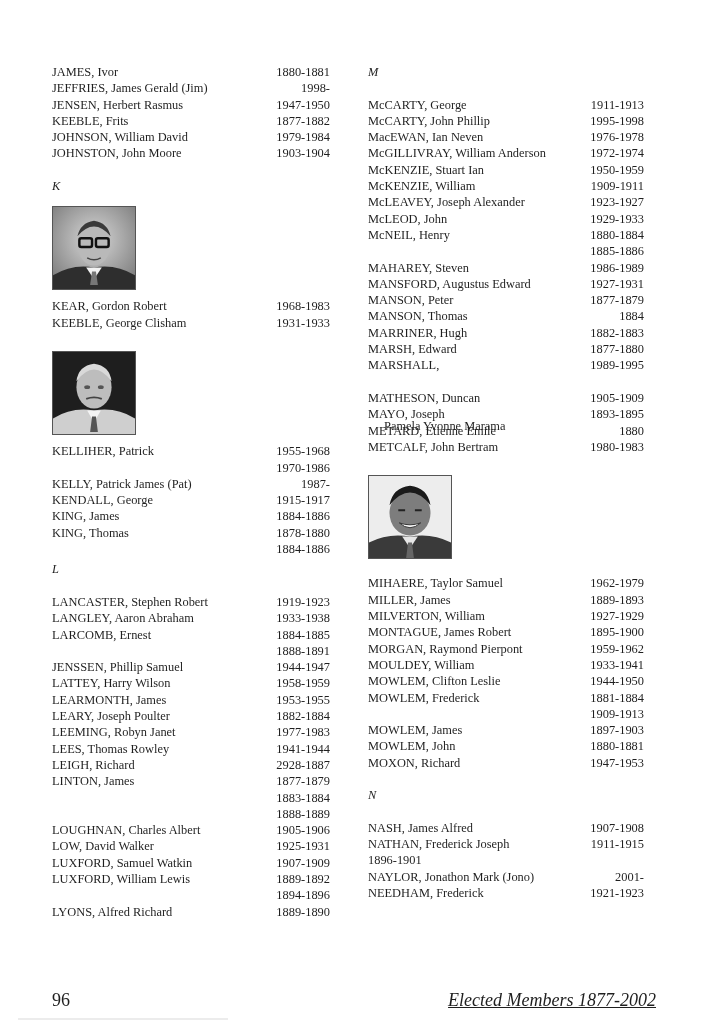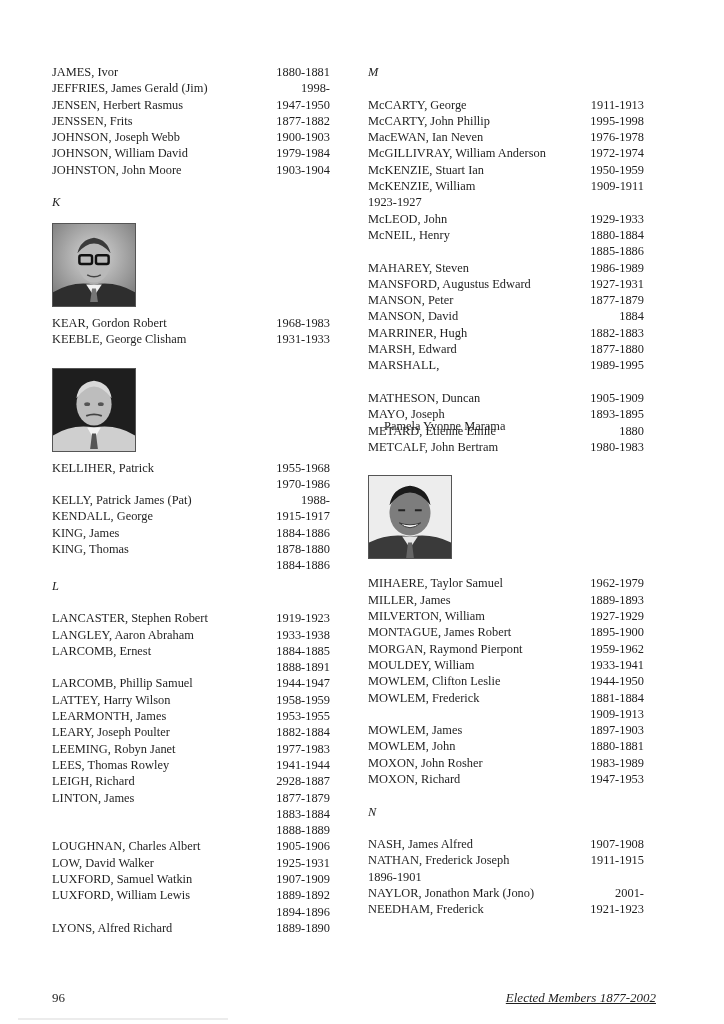--- a/index.html
+++ b/index.html
@@ -13,21 +13,21 @@
   .row .name { flex:1 1 auto; overflow:visible; }
   .row .years { flex:0 0 auto; text-align:right; }
   .row.bold { font-weight:normal; }
   .row.indent .name { padding-left:16px;margin-top:44px; }
   .letter { font-style:italic; font-size:12.4px; height:16.3px; line-height:16.3px; }
   .gap { height:16.3px; }
   .gap-half { height:8px; }
   .photo { width:84px; height:84px; border:1px solid #555; margin:4px 0 8px 0;
            box-sizing:border-box; position:relative; overflow:hidden; }
   .photo svg { display:block; width:100%; height:100%; }
-  .footer { position:absolute; top:990px; font-size:13px; }
+  .footer { position:absolute; top:990px; font-size:18px; }
   .footer.page { left:52px; }
   .footer.title { right:68px; font-style:italic;text-decoration:underline; }
   .scanline { position:absolute; left:18px; top:1018px; width:210px; height:2px; background:#ececec; }
 </style>
 </head>
 <body>
 
 <div class="col left">
   <div>
       <div class="row">
@@ -36,26 +36,22 @@
       </div>
       <div class="row bold">
         <span class="name">JEFFRIES, James Gerald (Jim)</span>
         <span class="years">1998-</span>
       </div>
       <div class="row">
         <span class="name">JENSEN, Herbert Rasmus</span>
         <span class="years">1947-1950</span>
       </div>
       <div class="row">
-        <span class="name">JENSSEN, Frits</span>
+        <span class="name">KEEBLE, Frits</span>
         <span class="years">1877-1882</span>
-      </div>
-      <div class="row">
-        <span class="name">JOHNSON, Joseph Webb</span>
-        <span class="years">1900-1903</span>
       </div>
       <div class="row">
         <span class="name">JOHNSON, William David</span>
         <span class="years">1979-1984</span>
       </div>
       <div class="row">
         <span class="name">JOHNSTON, John Moore</span>
         <span class="years">1903-1904</span>
       </div>
     </div>
@@ -109,21 +105,21 @@
       <div class="row">
         <span class="name">KELLIHER, Patrick</span>
         <span class="years">1955-1968</span>
       </div>
       <div class="row">
         <span class="name"></span>
         <span class="years">1970-1986</span>
       </div>
       <div class="row bold">
         <span class="name">KELLY, Patrick James (Pat)</span>
-        <span class="years">1988-</span>
+        <span class="years">1987-</span>
       </div>
       <div class="row">
         <span class="name">KENDALL, George</span>
         <span class="years">1915-1917</span>
       </div>
       <div class="row">
         <span class="name">KING, James</span>
         <span class="years">1884-1886</span>
       </div>
       <div class="row">
@@ -148,21 +144,21 @@
       </div>
       <div class="row">
         <span class="name">LARCOMB, Ernest</span>
         <span class="years">1884-1885</span>
       </div>
       <div class="row">
         <span class="name"></span>
         <span class="years">1888-1891</span>
       </div>
       <div class="row">
-        <span class="name">LARCOMB, Phillip Samuel</span>
+        <span class="name">JENSSEN, Phillip Samuel</span>
         <span class="years">1944-1947</span>
       </div>
       <div class="row">
         <span class="name">LATTEY, Harry Wilson</span>
         <span class="years">1958-1959</span>
       </div>
       <div class="row">
         <span class="name">LEARMONTH, James</span>
         <span class="years">1953-1955</span>
       </div>
@@ -243,20 +239,21 @@
       </div>
       <div class="row">
         <span class="name">McKENZIE, Stuart Ian</span>
         <span class="years">1950-1959</span>
       </div>
       <div class="row">
         <span class="name">McKENZIE, William</span>
         <span class="years">1909-1911</span>
       </div>
       <div class="row">
+        <span class="name">McLEAVEY, Joseph Alexander</span>
         <span class="years">1923-1927</span>
       </div>
       <div class="row">
         <span class="name">McLEOD, John</span>
         <span class="years">1929-1933</span>
       </div>
       <div class="row">
         <span class="name">McNEIL, Henry</span>
         <span class="years">1880-1884</span>
       </div>
@@ -270,21 +267,21 @@
       </div>
       <div class="row">
         <span class="name">MANSFORD, Augustus Edward</span>
         <span class="years">1927-1931</span>
       </div>
       <div class="row">
         <span class="name">MANSON, Peter</span>
         <span class="years">1877-1879</span>
       </div>
       <div class="row">
-        <span class="name">MANSON, David</span>
+        <span class="name">MANSON, Thomas</span>
         <span class="years">1884</span>
       </div>
       <div class="row">
         <span class="name">MARRINER, Hugh</span>
         <span class="years">1882-1883</span>
       </div>
       <div class="row">
         <span class="name">MARSH, Edward</span>
         <span class="years">1877-1880</span>
       </div>
@@ -366,24 +363,20 @@
       </div>
       <div class="row">
         <span class="name">MOWLEM, James</span>
         <span class="years">1897-1903</span>
       </div>
       <div class="row">
         <span class="name">MOWLEM, John</span>
         <span class="years">1880-1881</span>
       </div>
       <div class="row">
-        <span class="name">MOXON, John Rosher</span>
-        <span class="years">1983-1989</span>
-      </div>
-      <div class="row">
         <span class="name">MOXON, Richard</span>
         <span class="years">1947-1953</span>
       </div>
     </div>
   <div class="gap"></div>
   <div class="letter">N</div>
   <div class="gap"></div>
   <div>
       <div class="row">
         <span class="name">NASH, James Alfred</span>

